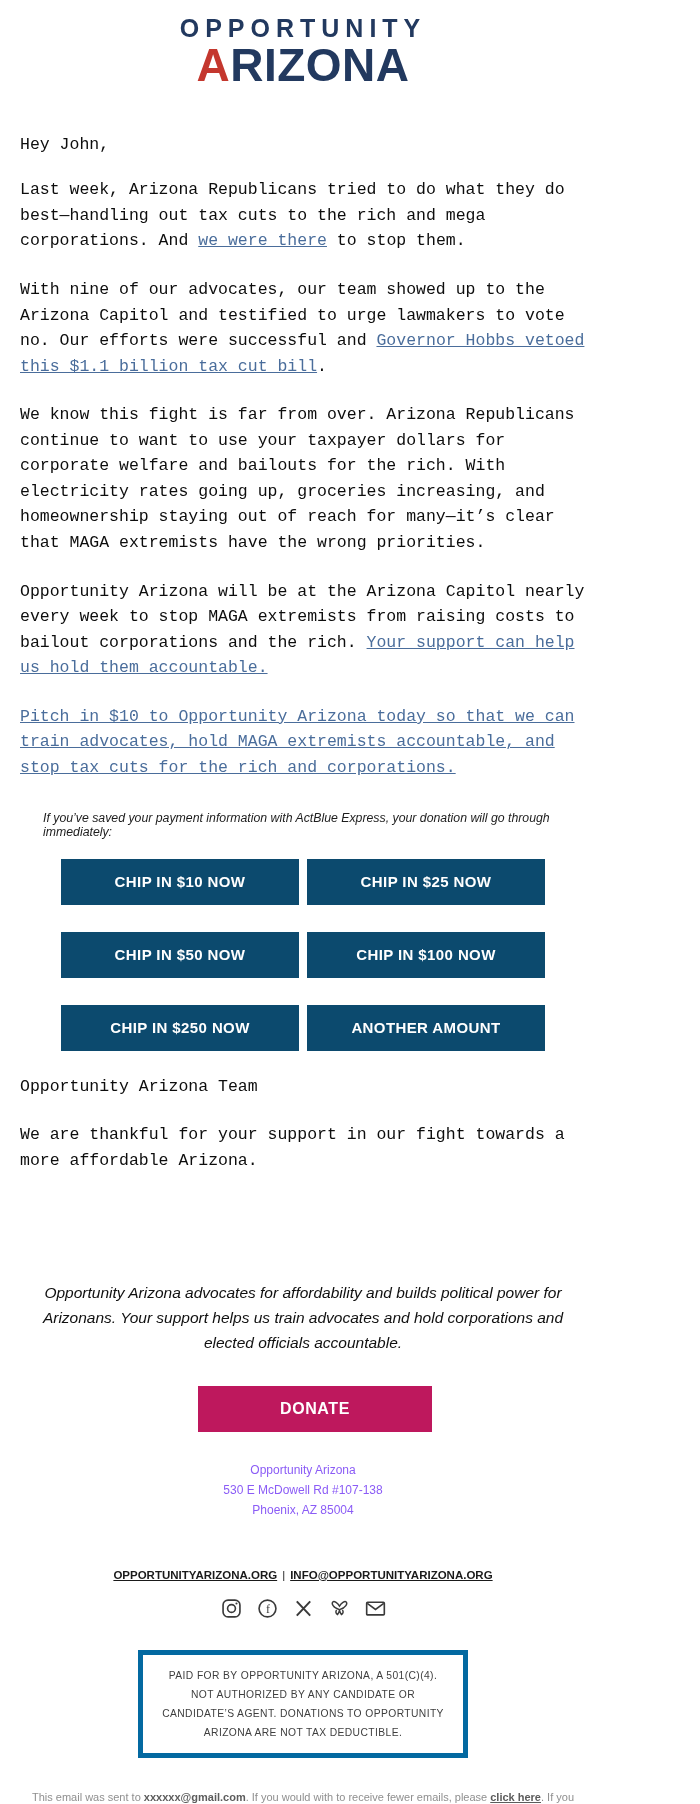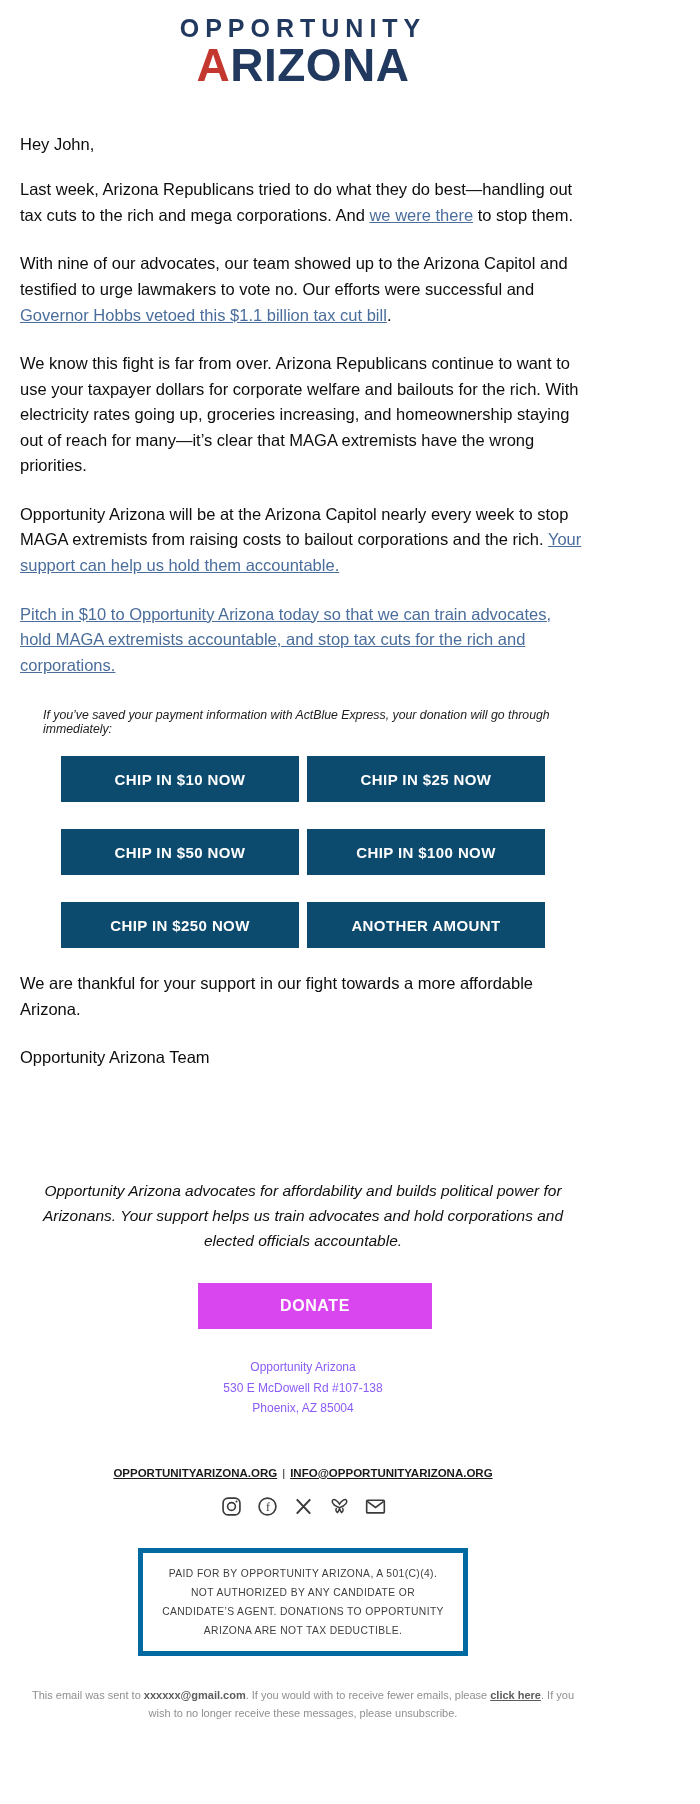--- a/index.html
+++ b/index.html
@@ -6,40 +6,40 @@
   body { width:700px; min-height:1804px; font-family:"Liberation Sans", sans-serif; color:#0d0d0d; }
   .email { width:606px; box-sizing:border-box; padding-top:10px; }
 
   
   .logo { text-align:center; padding-top:4px; user-select:none; }
   .logo-top { font-size:25px; font-weight:700; letter-spacing:6px; color:#22395f; }
   .logo-main { font-size:46px; font-weight:800; letter-spacing:0.5px; color:#22395f; line-height:1.05; margin-top:-2px; }
   .logo-main .red-a { color:#c4372e; }
 
   
-  .content { padding:0 20px; }
+  .content { padding:0 20px;font-family:Liberation Mono, monospace; }
   .greeting { font-size:16.5px; margin:46px 0 0 0; }
   p.body-p { font-size:16.5px; line-height:1.55; margin:23px 0 0 0; color:#0d0d0d; }
   a.lnk { color:#4a6d9b; text-decoration:underline; cursor:pointer; }
 
   
   .note { text-align:left; font-style:italic; font-size:12.3px; color:#1c1c1c; margin:30px auto 0; width:520px; }
 
   
   .btn-grid { width:484px; margin:20px auto 0; display:grid; grid-template-columns:1fr 1fr; column-gap:8px; row-gap:27px; }
   .chip-btn { background:#0c4a6e; color:#ffffff; font-weight:700; font-size:15px; letter-spacing:0.4px;
               height:46px; display:flex; align-items:center; justify-content:center; cursor:pointer; }
 
   .closing { margin-top:46px; }
   .signoff { margin-top:17px; }
 
   
   .mission { text-align:center; font-style:italic; font-size:15.5px; line-height:1.6; margin:108px auto 0; width:566px; color:#101010; }
   .donate-wrap { text-align:center; margin-top:30px; }
-  .donate-btn { display:inline-block; background:#d946ef; color:#ffffff; font-weight:700; font-size:16px;
+  .donate-btn { display:inline-block; background:#be185d; color:#ffffff; font-weight:700; font-size:16px;
                 letter-spacing:0.6px; padding:14px 82px; cursor:pointer;margin-left:24px; }
   .address { text-align:center; color:#8b5cf6; font-size:12px; line-height:1.7; margin-top:28px; }
 
   .links-line { text-align:center; font-size:11.5px; margin-top:48px; color:#1a1a1a; }
   .links-line a { color:#1a1a1a; font-weight:700; text-decoration:underline; cursor:pointer; }
   .links-line .sep { margin:0 5px; font-weight:400; }
 
   .social { display:flex; justify-content:center; align-items:center; gap:13px; margin-top:16px; }
   .social .s-icon { width:23px; height:23px; display:inline-flex; cursor:pointer; }
   .social svg { width:100%; height:100%; }
@@ -82,22 +82,22 @@
   <div class="btn-grid">
     <div class="chip-btn">CHIP IN $10 NOW</div>
     <div class="chip-btn">CHIP IN $25 NOW</div>
     <div class="chip-btn">CHIP IN $50 NOW</div>
     <div class="chip-btn">CHIP IN $100 NOW</div>
     <div class="chip-btn">CHIP IN $250 NOW</div>
     <div class="chip-btn">ANOTHER AMOUNT</div>
   </div>
 
   <div class="content">
+    <p class="body-p signoff">Opportunity Arizona Team</p>
     <p class="body-p closing">We are thankful for your support in our fight towards a more affordable Arizona.</p>
-    <p class="body-p signoff">Opportunity Arizona Team</p>
   </div>
 
   <div class="mission">Opportunity Arizona advocates for affordability and builds political power for Arizonans. Your support helps us train advocates and hold corporations and elected officials accountable.</div>
 
   <div class="donate-wrap">
     <div class="donate-btn">DONATE</div>
   </div>
 
   <div class="address">
     <div>Opportunity Arizona</div>

